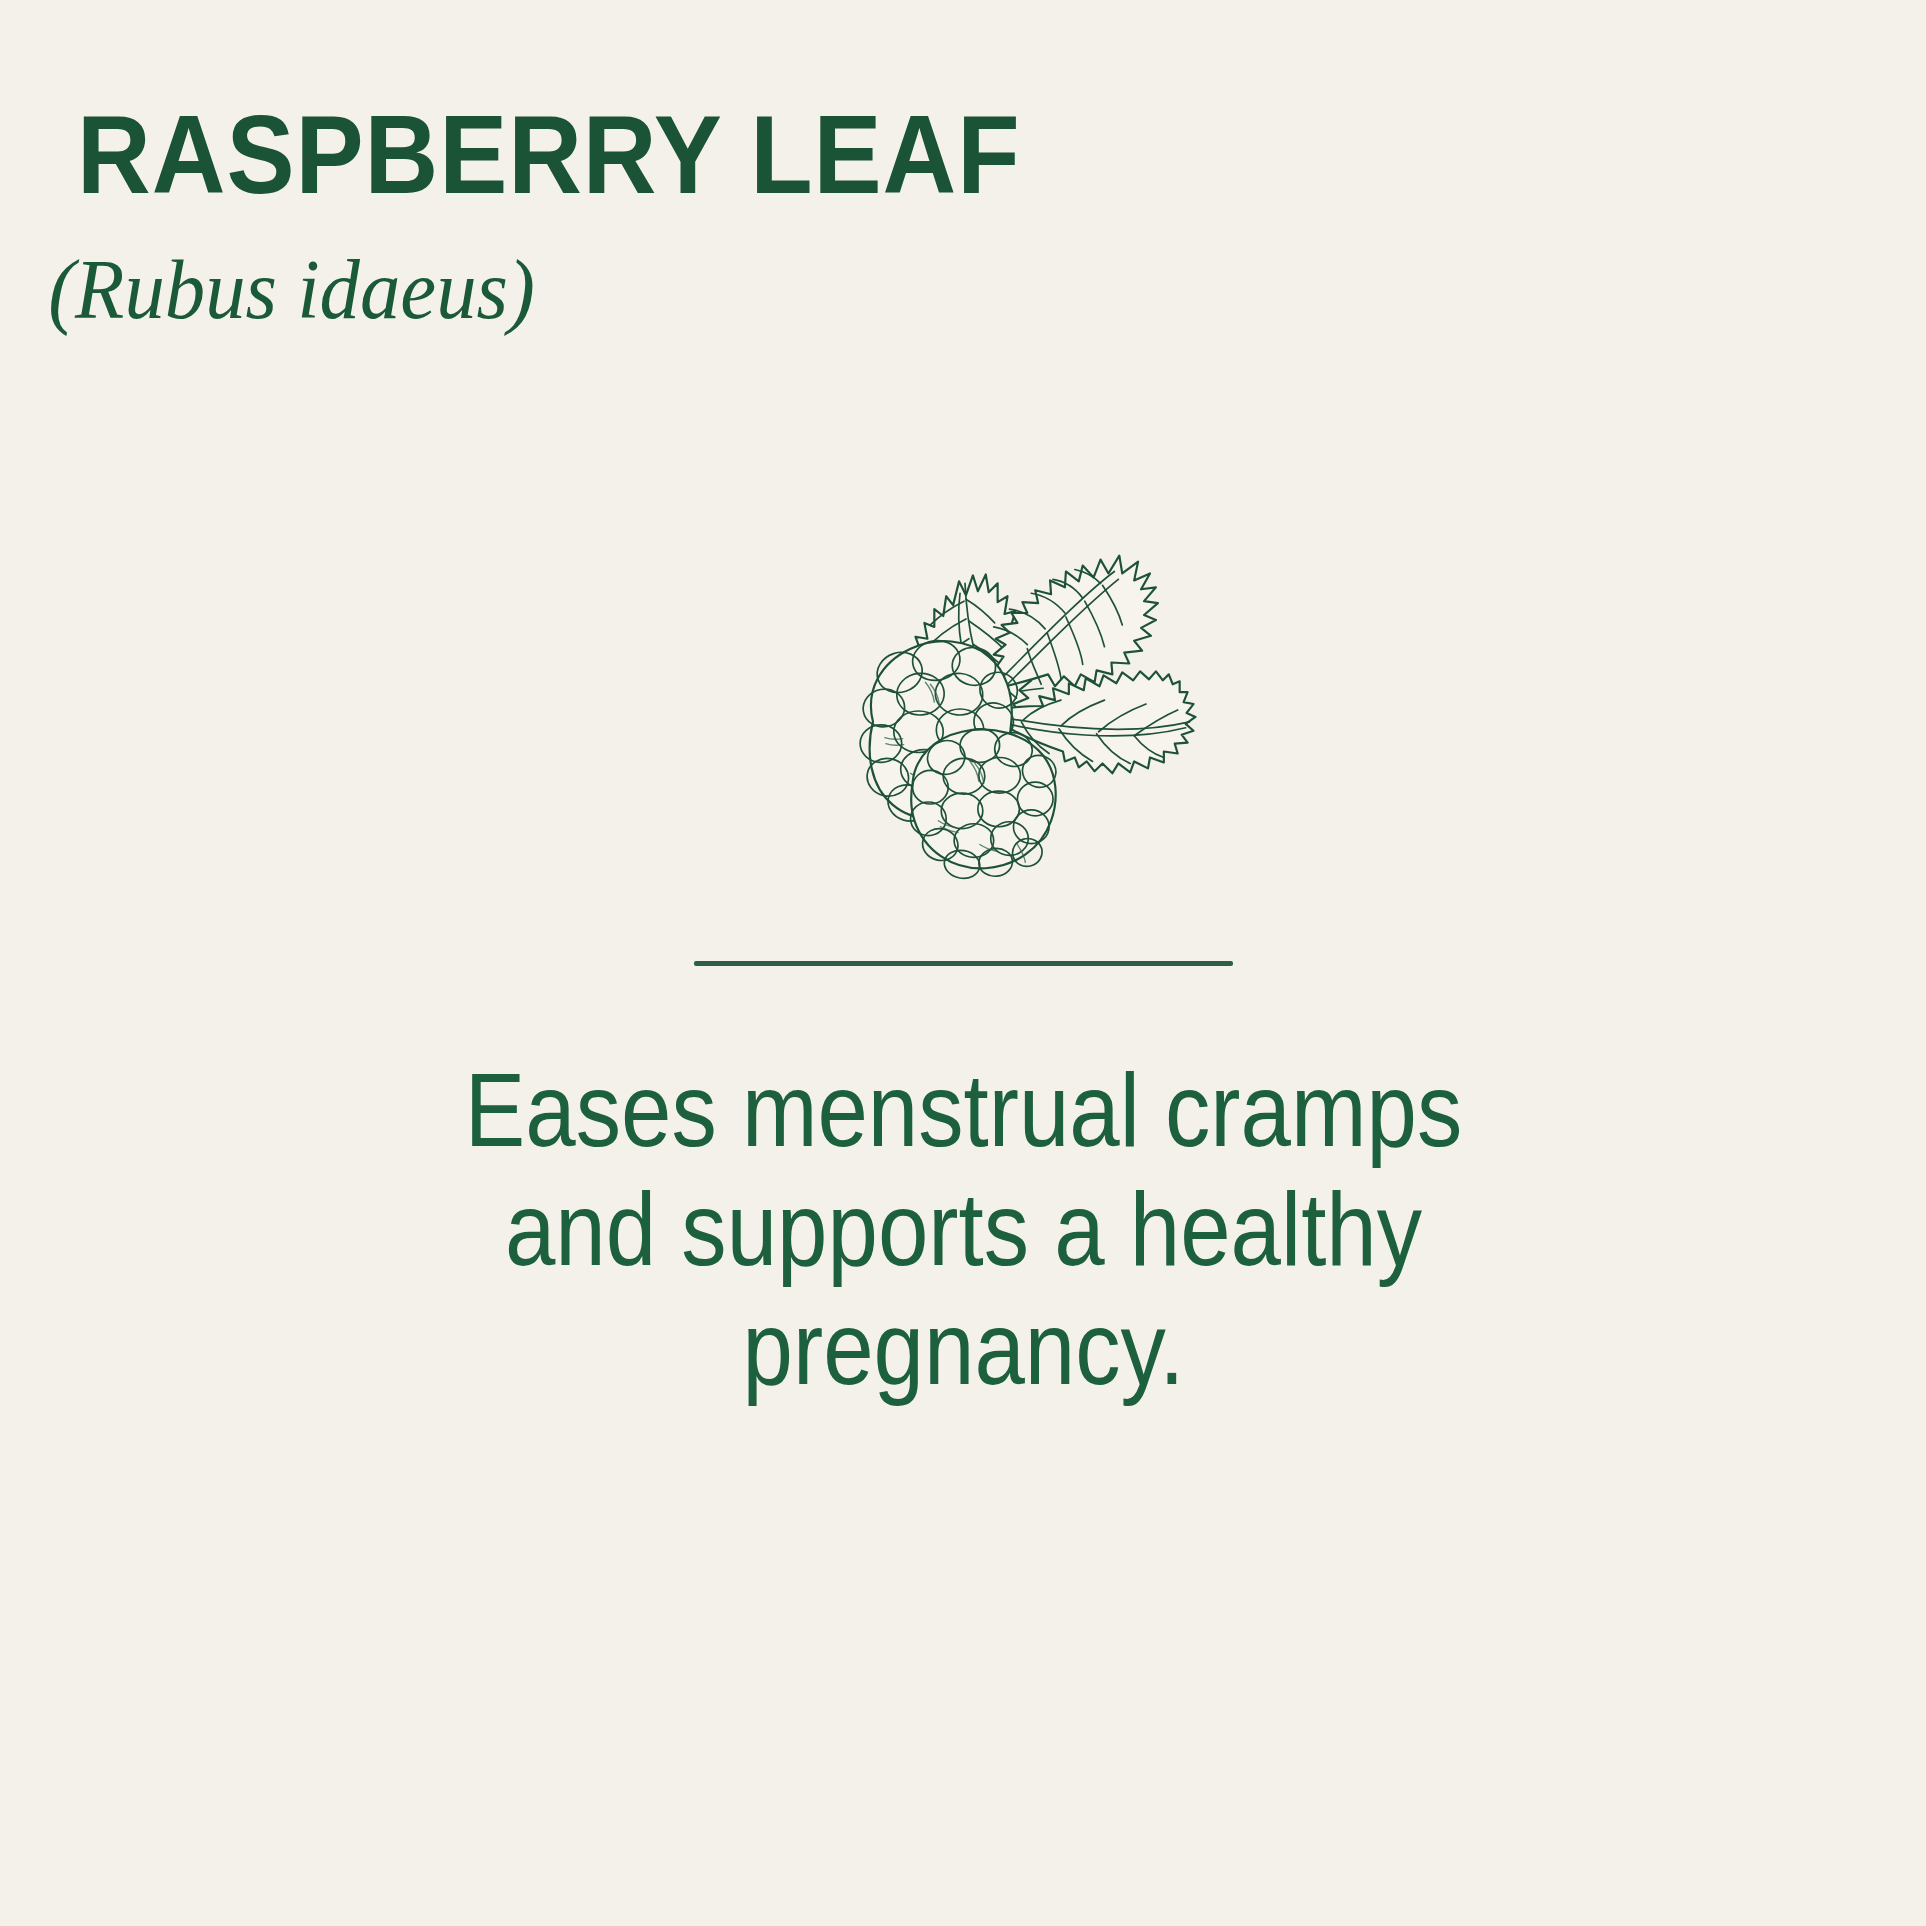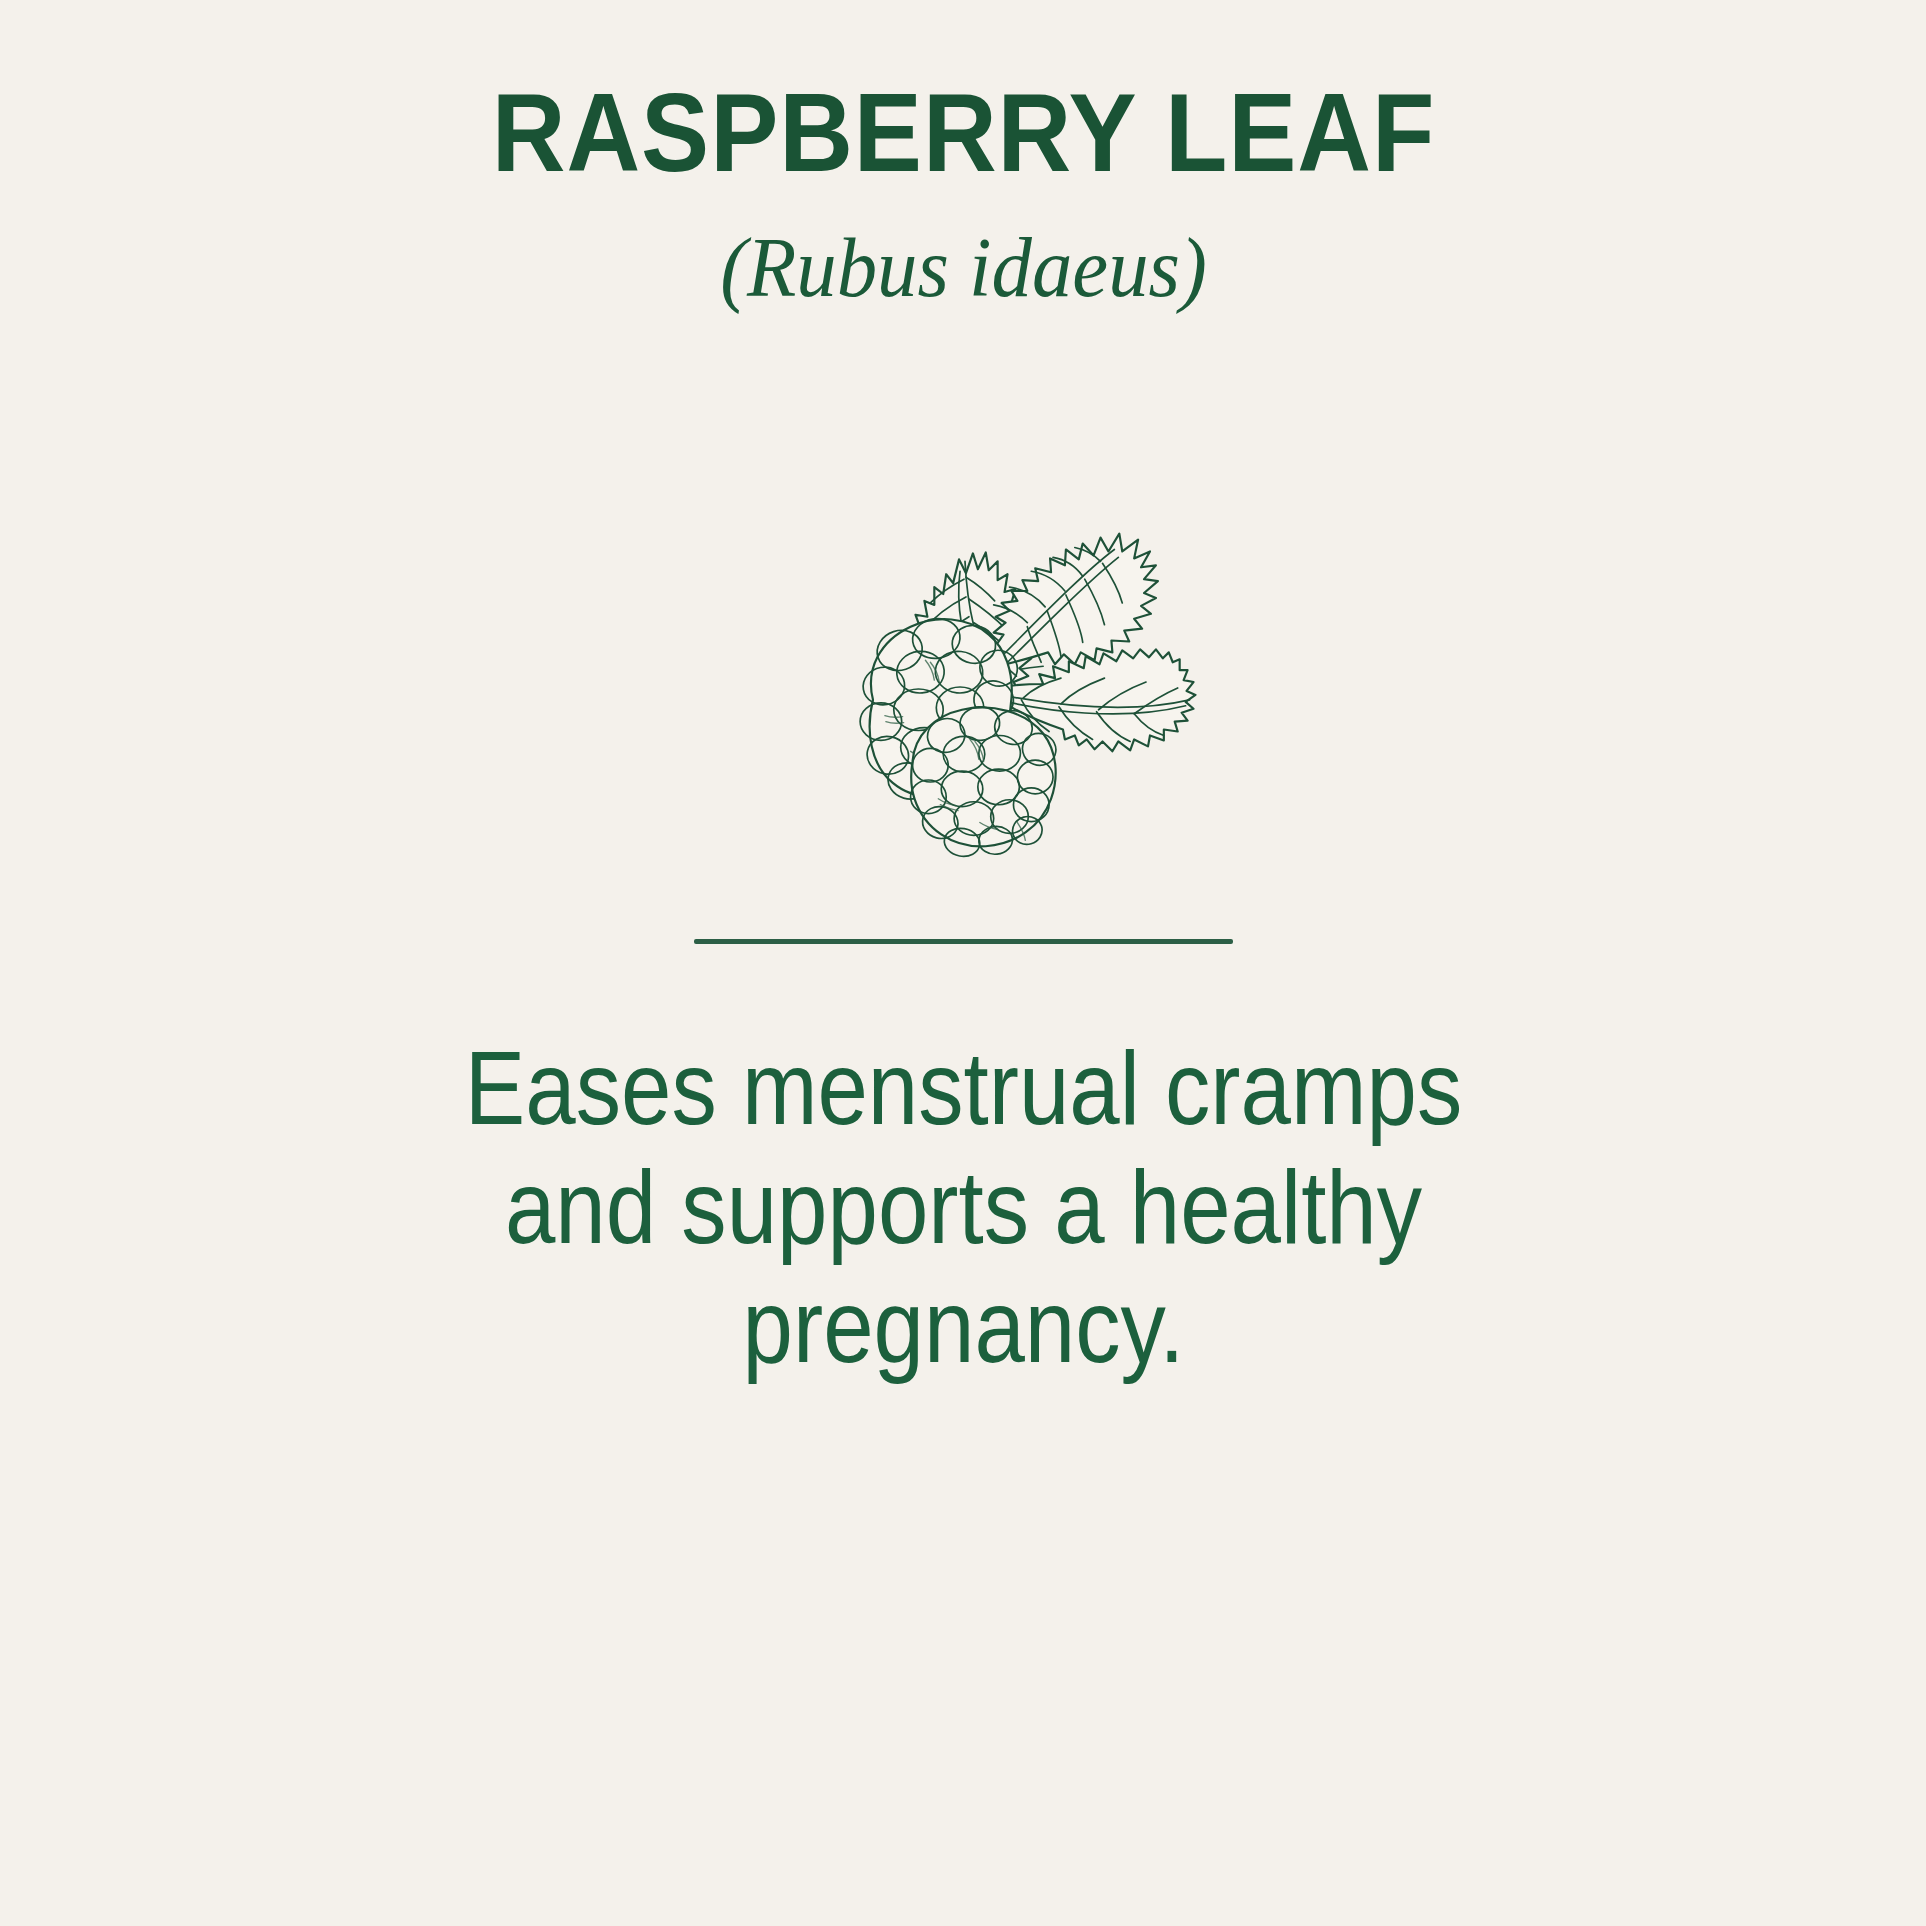--- a/index.html
+++ b/index.html
@@ -21,22 +21,21 @@
     background: #F4F1EB;
     display: flex;
     flex-direction: column;
     align-items: center;
     box-sizing: border-box;
   }
 
   
   .header {
     width: 100%;
-    text-align: center;
-    margin-top: 78px;
+    margin-top: 100px;
   }
 
   .title {
     font-family: "Liberation Sans", sans-serif;
     font-weight: bold;
     font-size: 111px;
     line-height: 1.0;
     letter-spacing: 1px;
     color: #1A5335;
     transform: scaleX(0.92);

